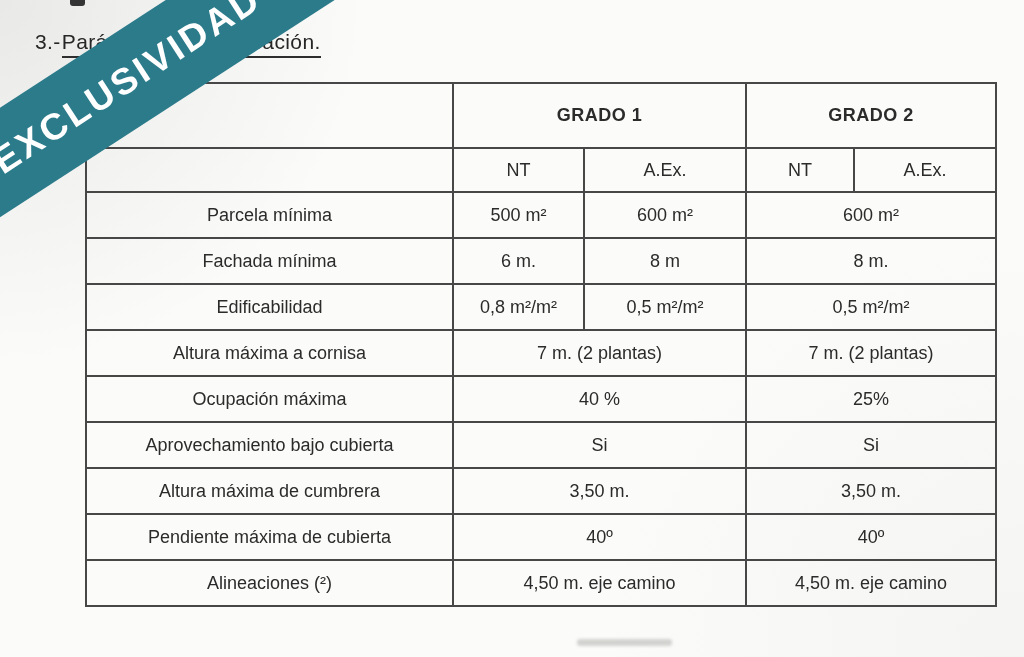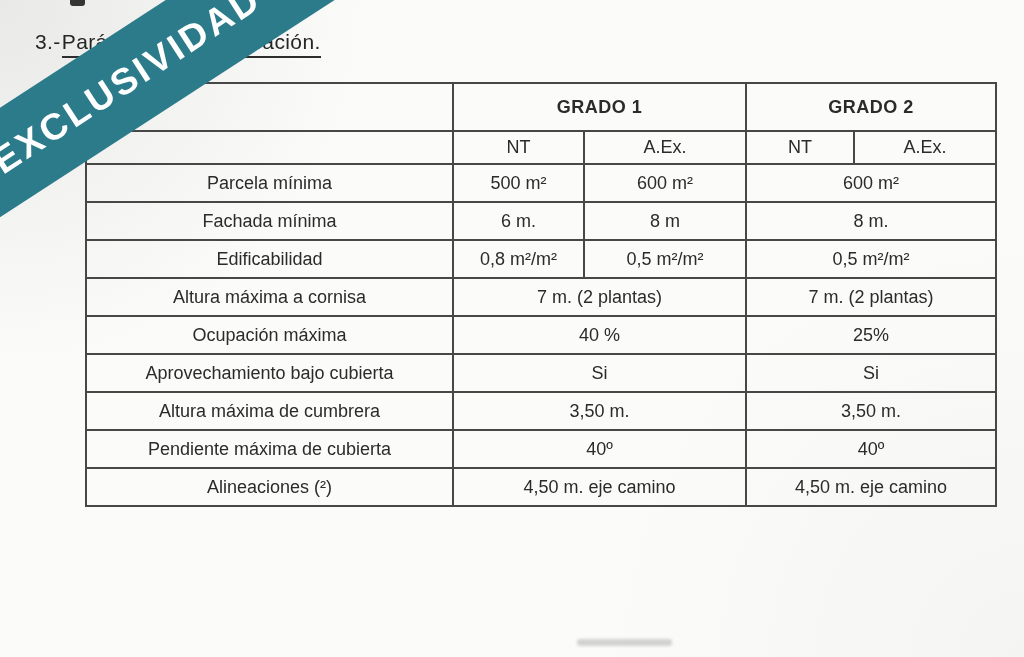--- a/index.html
+++ b/index.html
@@ -61,23 +61,23 @@
     color: #2b2b2b;
   }
   table.params td {
     border: 2px solid #474747;
     text-align: center;
     font-size: 18px;
     padding: 0 2px;
     overflow: hidden;
     white-space: nowrap;
   }
-  tr.r-grado { height: 48px; }
-  tr.r-sub   { height: 33px; }
-  tr.r-data  { height: 38px; }
+  tr.r-grado { height: 65px; }
+  tr.r-sub   { height: 44px; }
+  tr.r-data  { height: 46px; }
   td.grado {
     font-weight: bold;
     font-size: 19px;
     letter-spacing: 0.5px;
   }
   td.corner-blank { border: 0; background: transparent; }
   td.sub-blank { border: 2px solid #474747; border-left: 0; }
   td.lbl {
     text-align: left;
     padding-left: 11px;

